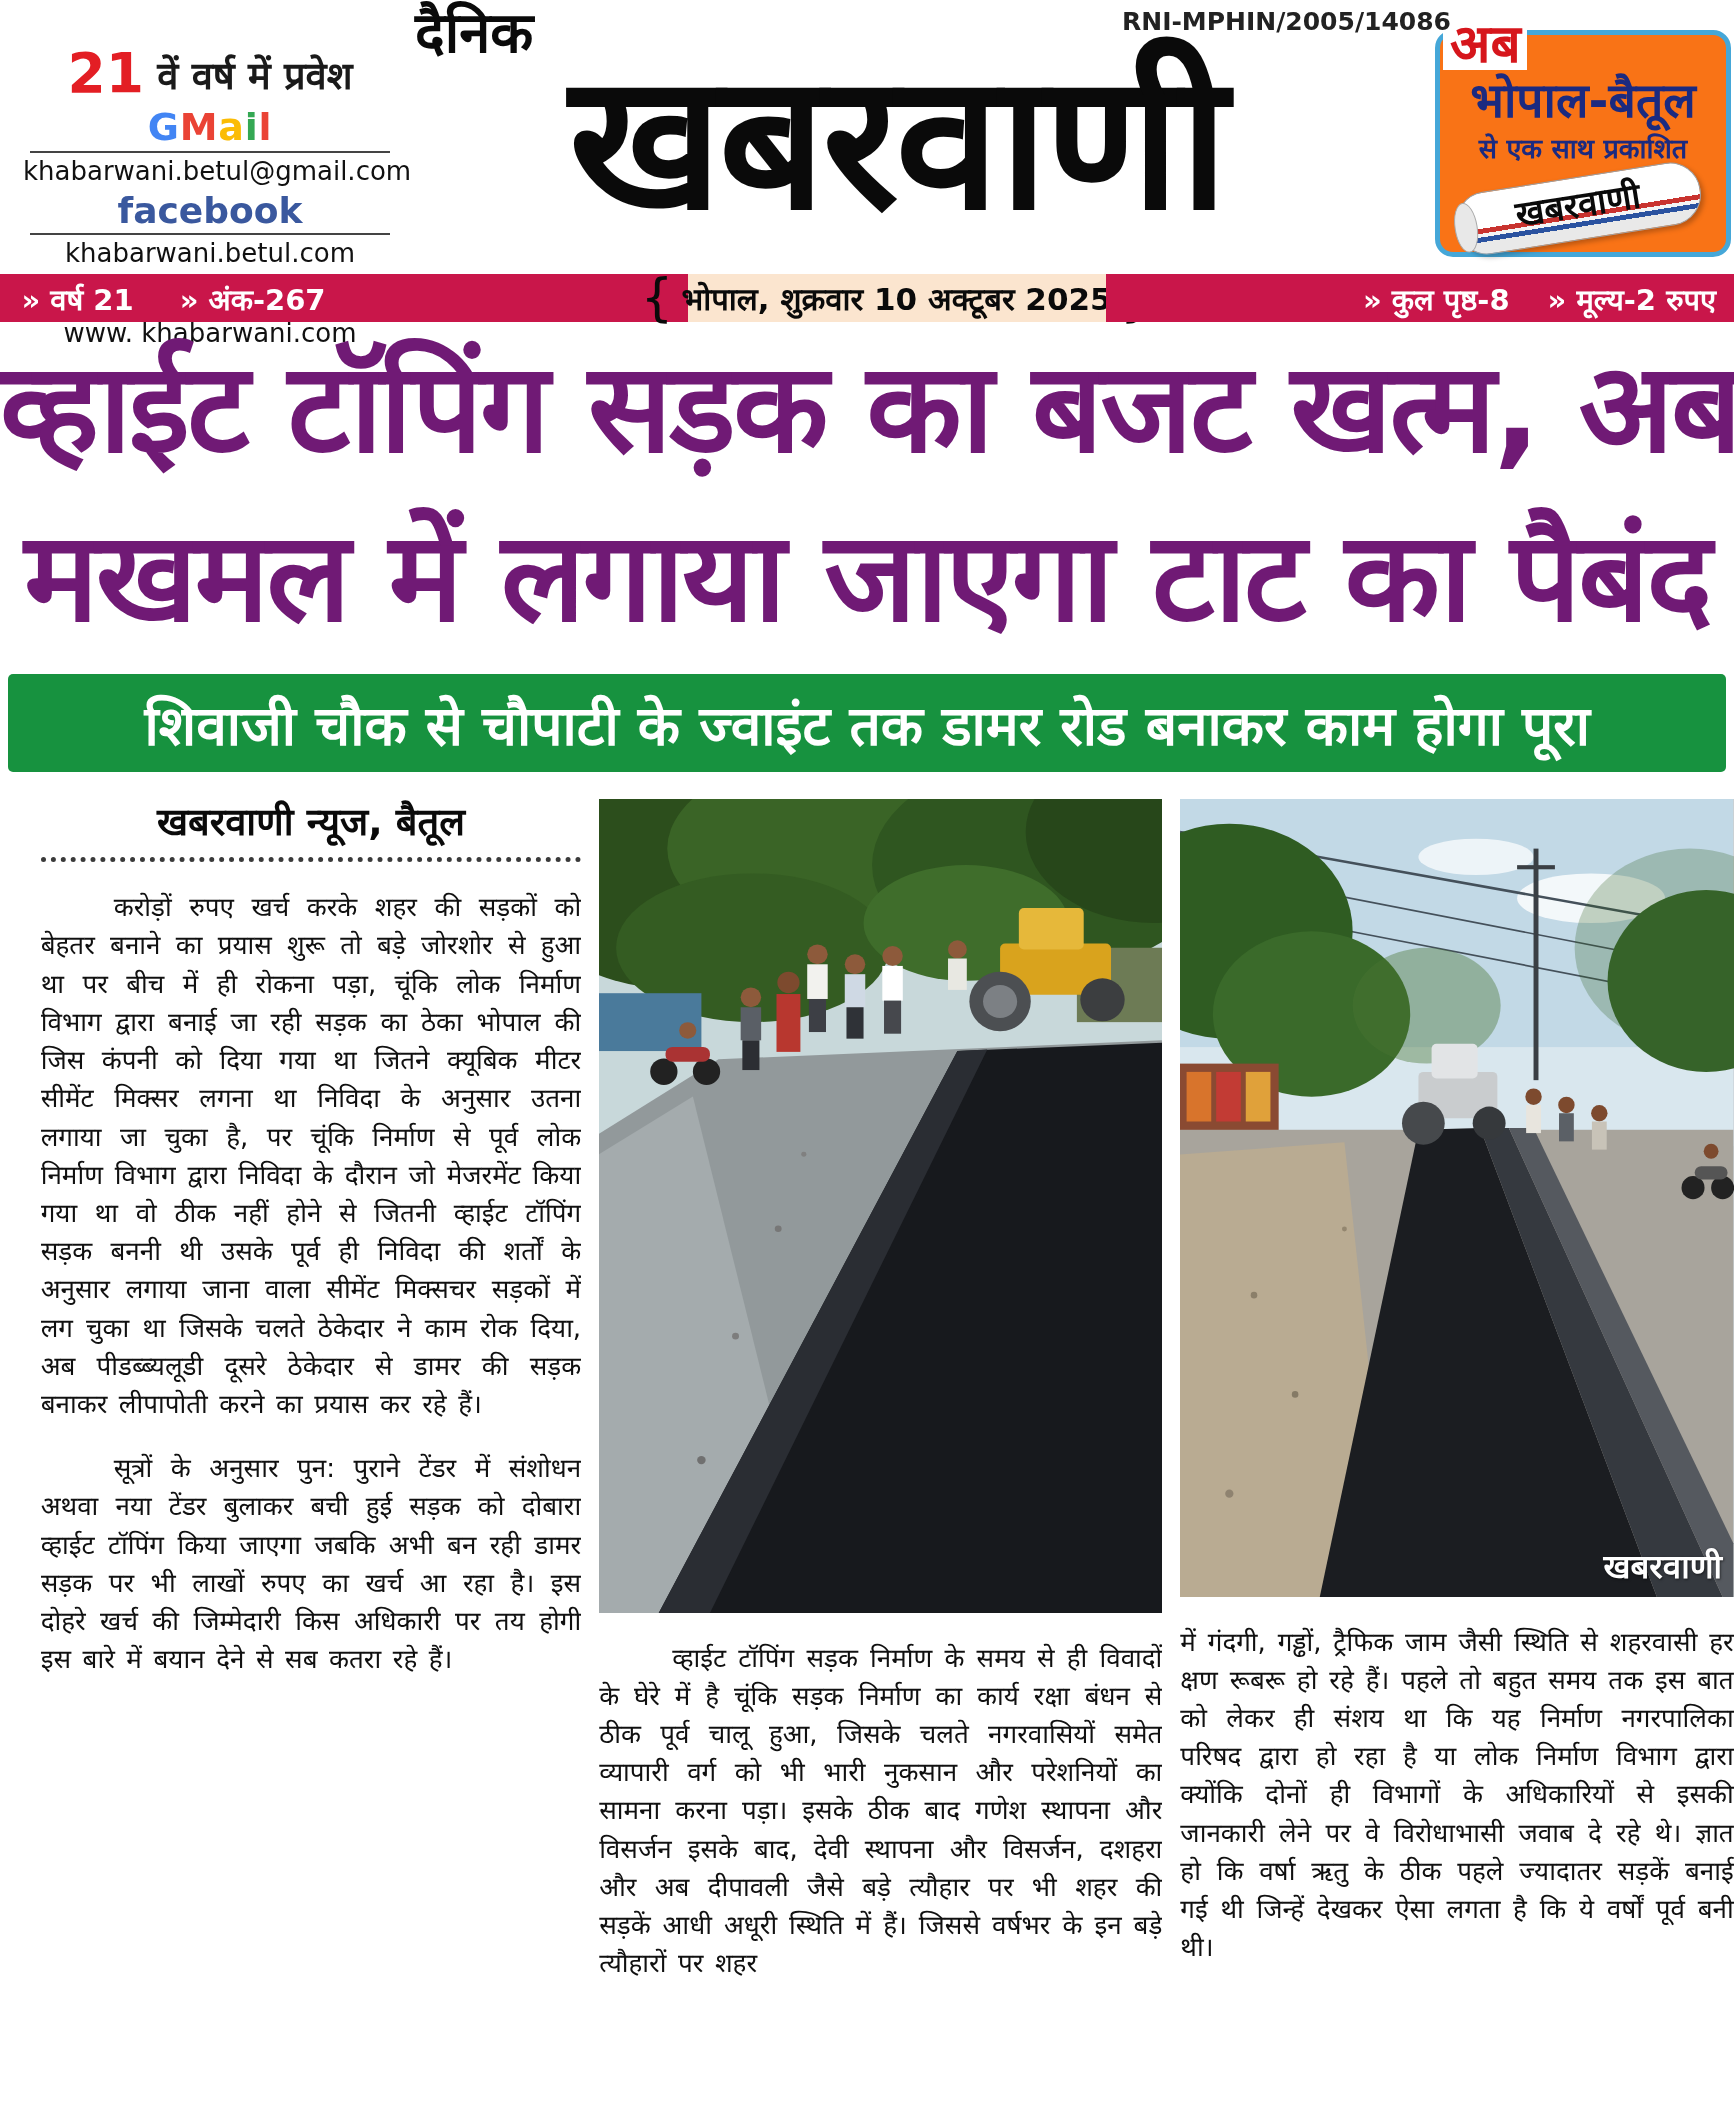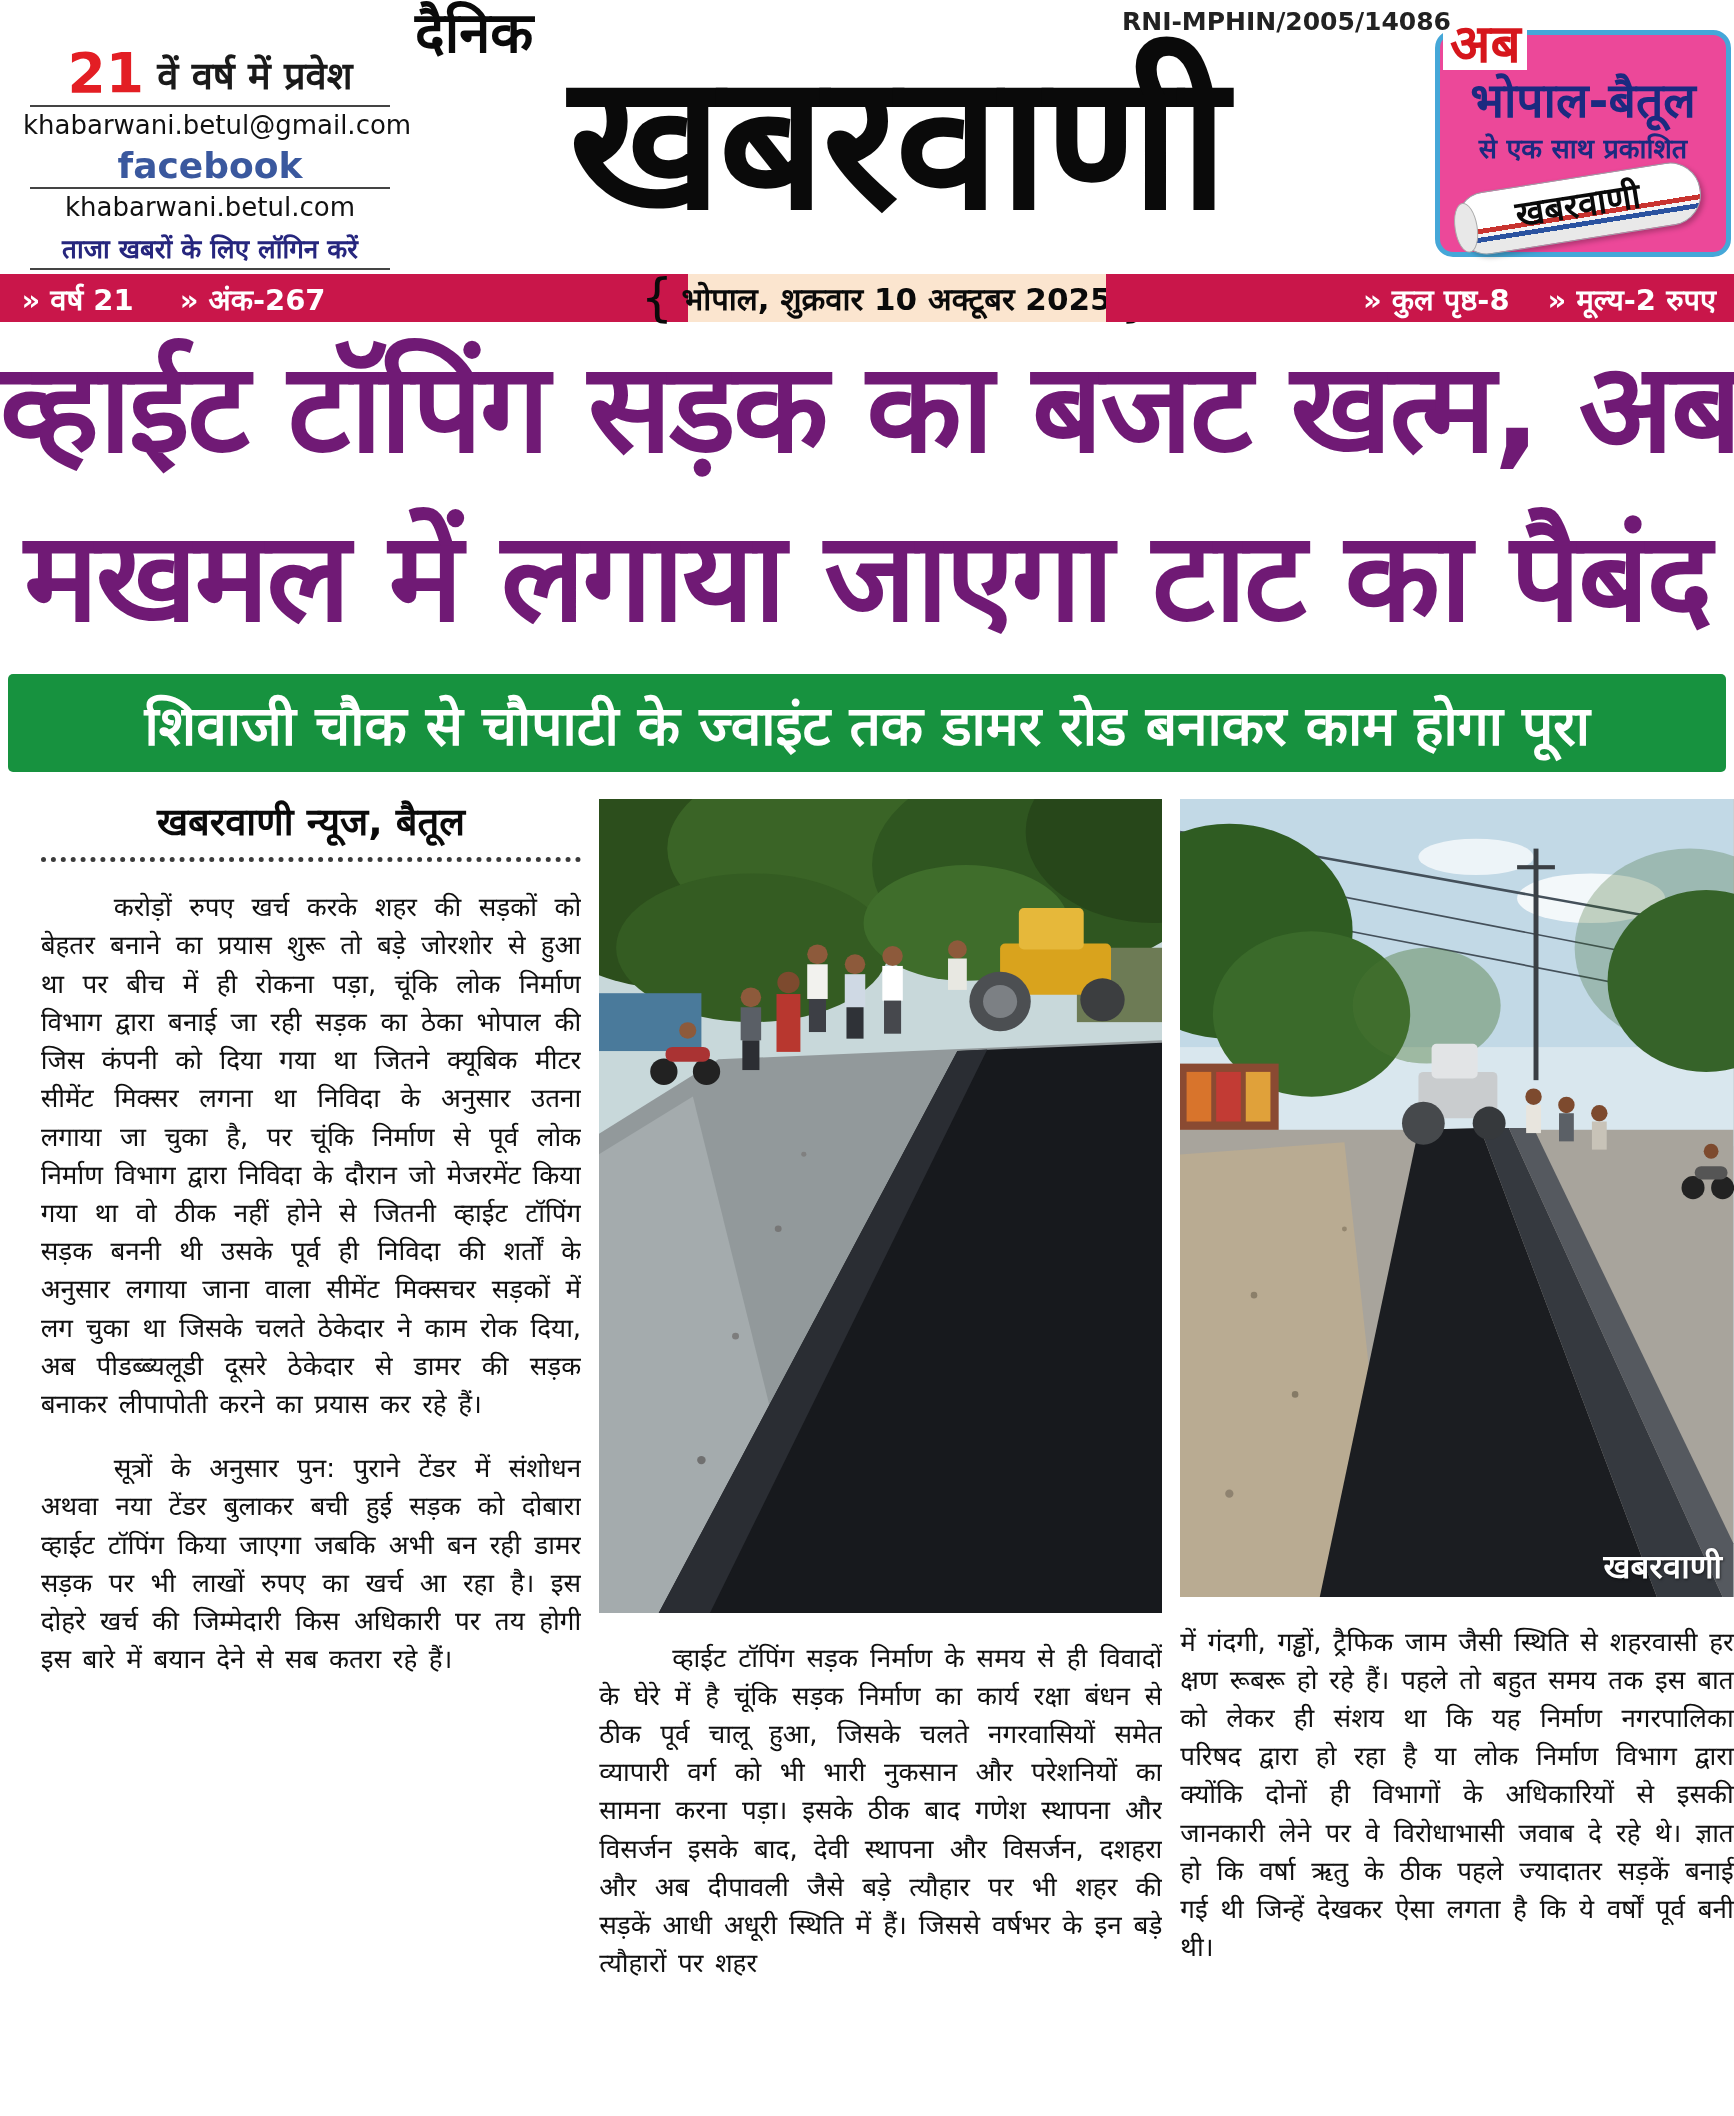--- a/index.html
+++ b/index.html
@@ -16,21 +16,21 @@
   .gmail .g1{color:#4285F4}.gmail .g2{color:#EA4335}.gmail .g3{color:#FBBC05}
   .gmail .g4{color:#34A853}.gmail .g5{color:#EA4335}
   .rule{border-top:2.5px solid #444;margin:1.7px 6.6px;}
   .plain-site{font-size:26px;color:#111;line-height:1.25;}
   .fb{font-size:36px;font-weight:bold;color:#3a589e;margin-top:3.3px;}
   .tagline{font-size:26px;font-weight:bold;color:#26267e;margin-top:6.6px;}
   .masthead-block{position:absolute;left:397px;top:5px;width:1000px;text-align:center;}
   .dainik{font-size:56px;font-weight:900;color:#0a0a0a;text-align:left;margin-left:18px;line-height:1;}
   .masthead{font-size:187px;font-weight:900;color:#0a0a0a;line-height:0.98;letter-spacing:-3.3px;white-space:nowrap;margin-top:-10px;}
   .rni{position:absolute;left:1122px;top:6.6px;font-size:25px;font-weight:bold;color:#222;z-index:5;white-space:nowrap;}
-  .pub-box{position:absolute;left:1435px;top:30px;width:286px;height:217px;border:5px solid #45a7d8;border-radius:18px;background:#ec4899;}
+  .pub-box{position:absolute;left:1435px;top:30px;width:286px;height:217px;border:5px solid #45a7d8;border-radius:18px;background:#f97316;}
   .pub-now{position:absolute;top:-18px;left:3.3px;font-size:53px;font-weight:900;color:#d6161c;background:#fff;padding:0 6.6px;line-height:1;}
   .pub-cities{margin-top:40px;text-align:center;font-size:48px;font-weight:900;color:#1b2a80;line-height:1.05;white-space:nowrap;}
   .pub-tag{text-align:center;font-size:27px;font-weight:bold;color:#1b2a80;margin-top:3.3px;}
   .roll{position:absolute;left:15px;bottom:11.6px;width:245px;height:61px;transform:rotate(-9deg);
     border:1.7px solid #9aa0a6;border-radius:31px;
     background:linear-gradient(180deg,#ffffff 0 58%,#c9332f 58% 66%,#f4f4f4 66% 72%,#2a52a0 72% 80%,#e9e9e9 80% 100%);
     box-shadow:2.5px 3.3px 5px rgba(0,0,0,.25);}
   .roll-label{position:absolute;left:0;right:0;top:1.7px;text-align:center;font-size:35px;font-weight:900;color:#0a0a0a;}
   .roll-cap{position:absolute;left:-3.3px;top:6.6px;width:21.5px;height:48px;border-radius:50%;background:#e8e8e8;border:1.7px solid #aaa;}
   
@@ -64,20 +64,23 @@
 </style>
 </head>
 <body>
 
 <div class="header">
 
   <div class="header-left">
     <div class="anniv">
       <span class="num">21</span><span> वें वर्ष में प्रवेश</span>
     </div>
+    <div class="gmail">
+      <span class="g1">G</span><span class="g2">M</span><span class="g3">a</span><span class="g4">i</span><span class="g5">l</span>
+    </div>
     <div class="rule"></div>
     <div class="plain-site">khabarwani.betul@gmail.com</div>
     <div class="fb">facebook</div>
     <div class="rule"></div>
     <div class="plain-site">khabarwani.betul.com</div>
     <div class="tagline">ताजा खबरों के लिए लॉगिन करें</div>
     <div class="rule"></div>
     <div class="plain-site">www. khabarwani.com</div>
   </div>
 

